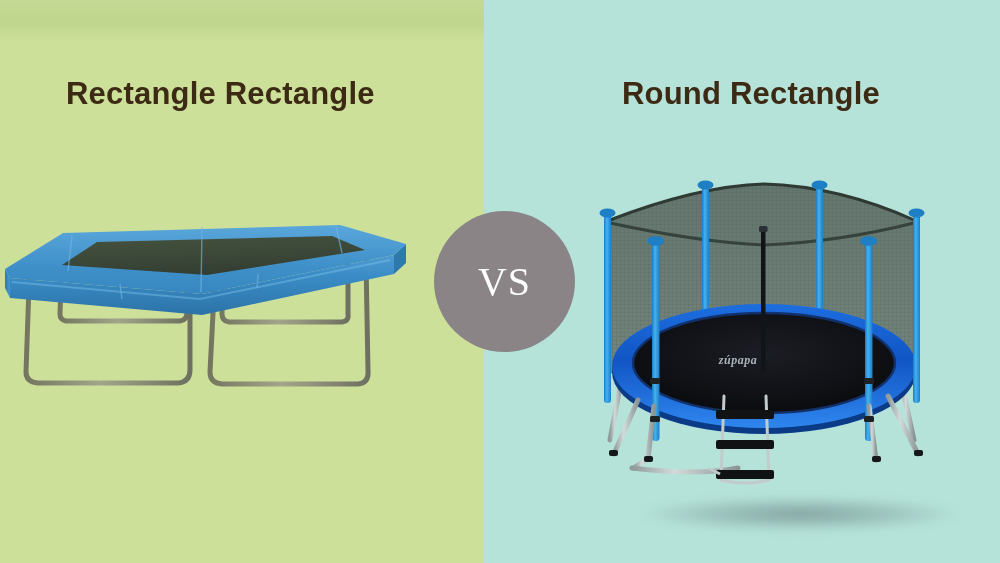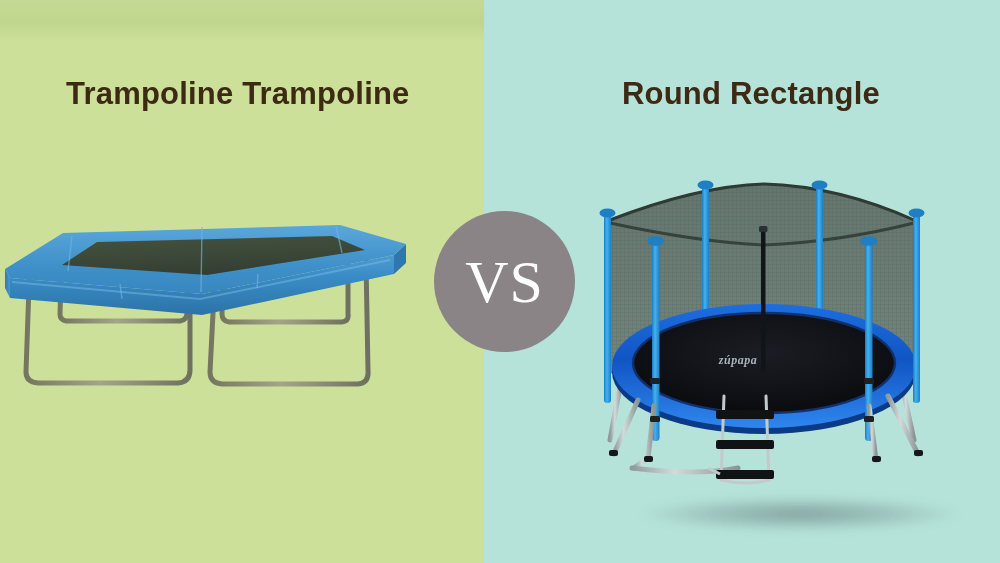--- a/index.html
+++ b/index.html
@@ -48,21 +48,21 @@
   
   .vs-badge{
     position:absolute;
     left:434px;top:211px;width:141px;height:141px;
     border-radius:50%;
     background:#8a8487;
     display:flex;align-items:center;justify-content:center;
   }
   .vs-badge .vs-text{
     color:#fdfdfd;
-    font-size:60px;
+    font-size:40px;
     font-weight:normal;
     letter-spacing:1px;
     line-height:1;
     font-family:"Liberation Serif",serif;
   }
 
   
   #rect-tramp{ position:absolute; left:2px; top:222px; }
   
   #round-tramp{ position:absolute; left:588px; top:168px; }
@@ -240,20 +240,20 @@
         <path d="M178,228 L181,312"></path>
         <path d="M133,312 Q157,318 181,312"></path>
       </g>
       <rect x="128" y="242" width="58" height="9" rx="2" fill="#101214"></rect>
       <rect x="128" y="272" width="58" height="9" rx="2" fill="#101214"></rect>
       <rect x="128" y="302" width="58" height="9" rx="2" fill="#101214"></rect>
       <path d="M120,300 L132,306" stroke="#c2cbcb" stroke-width="3" fill="none"></path>
     </g>
   </svg>
 
-  <div class="title" id="title-left">Trampoline Trampoline</div>
+  <div class="title" id="title-left">Rectangle Rectangle</div>
   <div class="title" id="title-right">Round Rectangle</div>
 
   <div class="vs-badge">
     <span class="vs-text">VS</span>
   </div>
 
 </div>
 
 </body></html>

